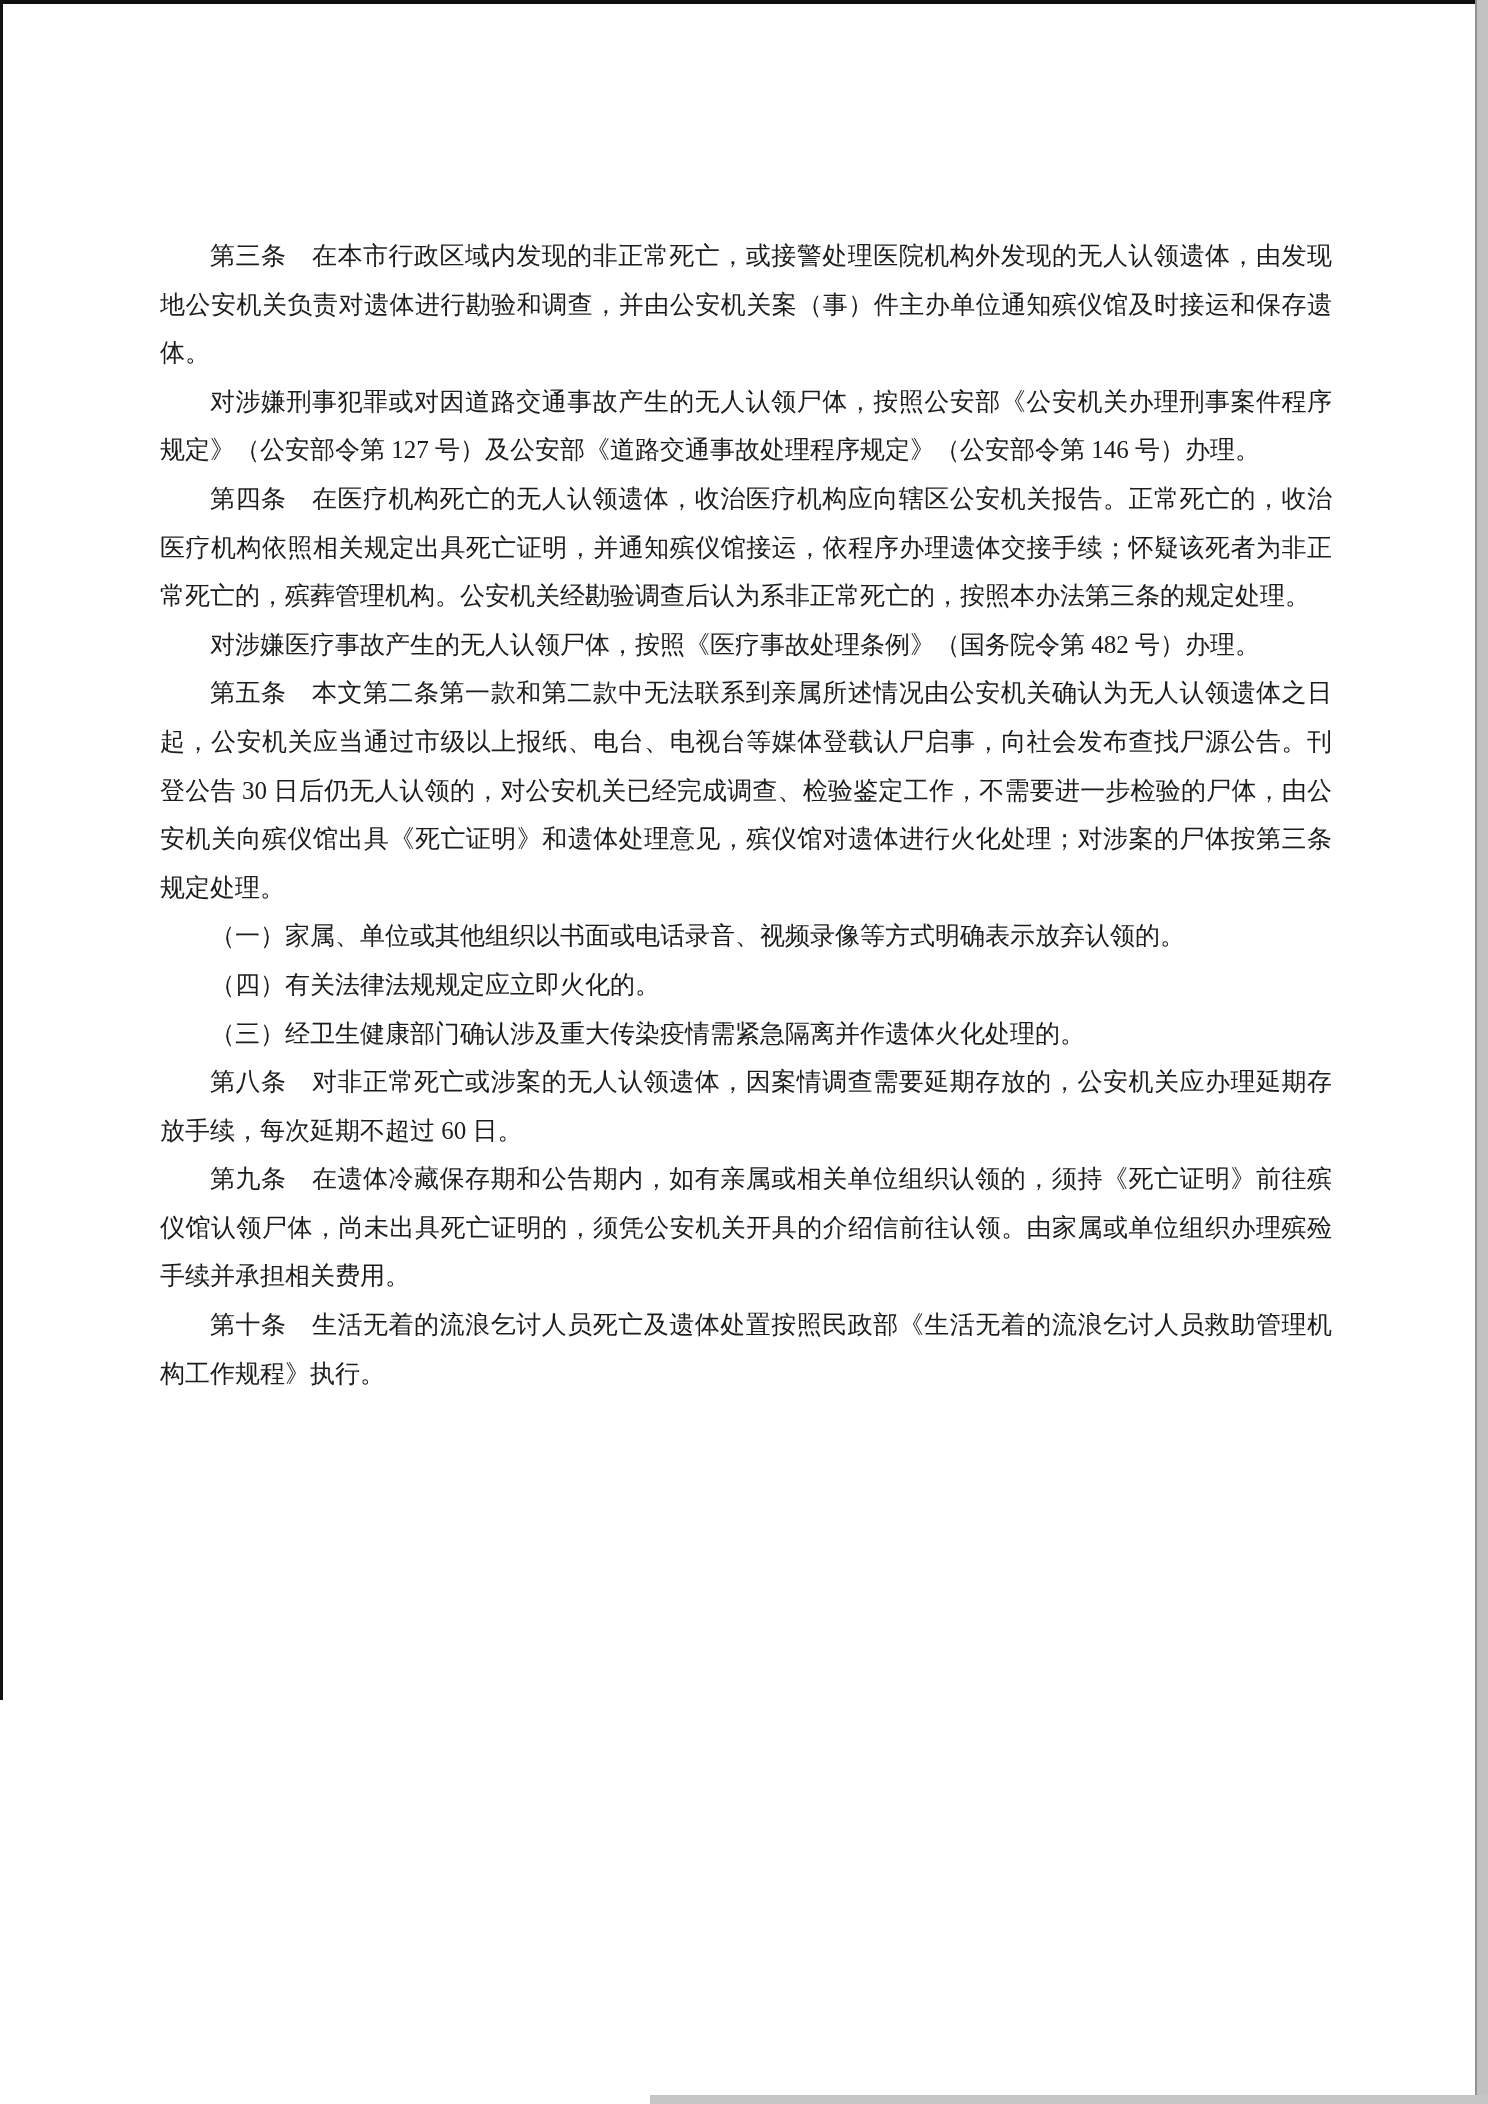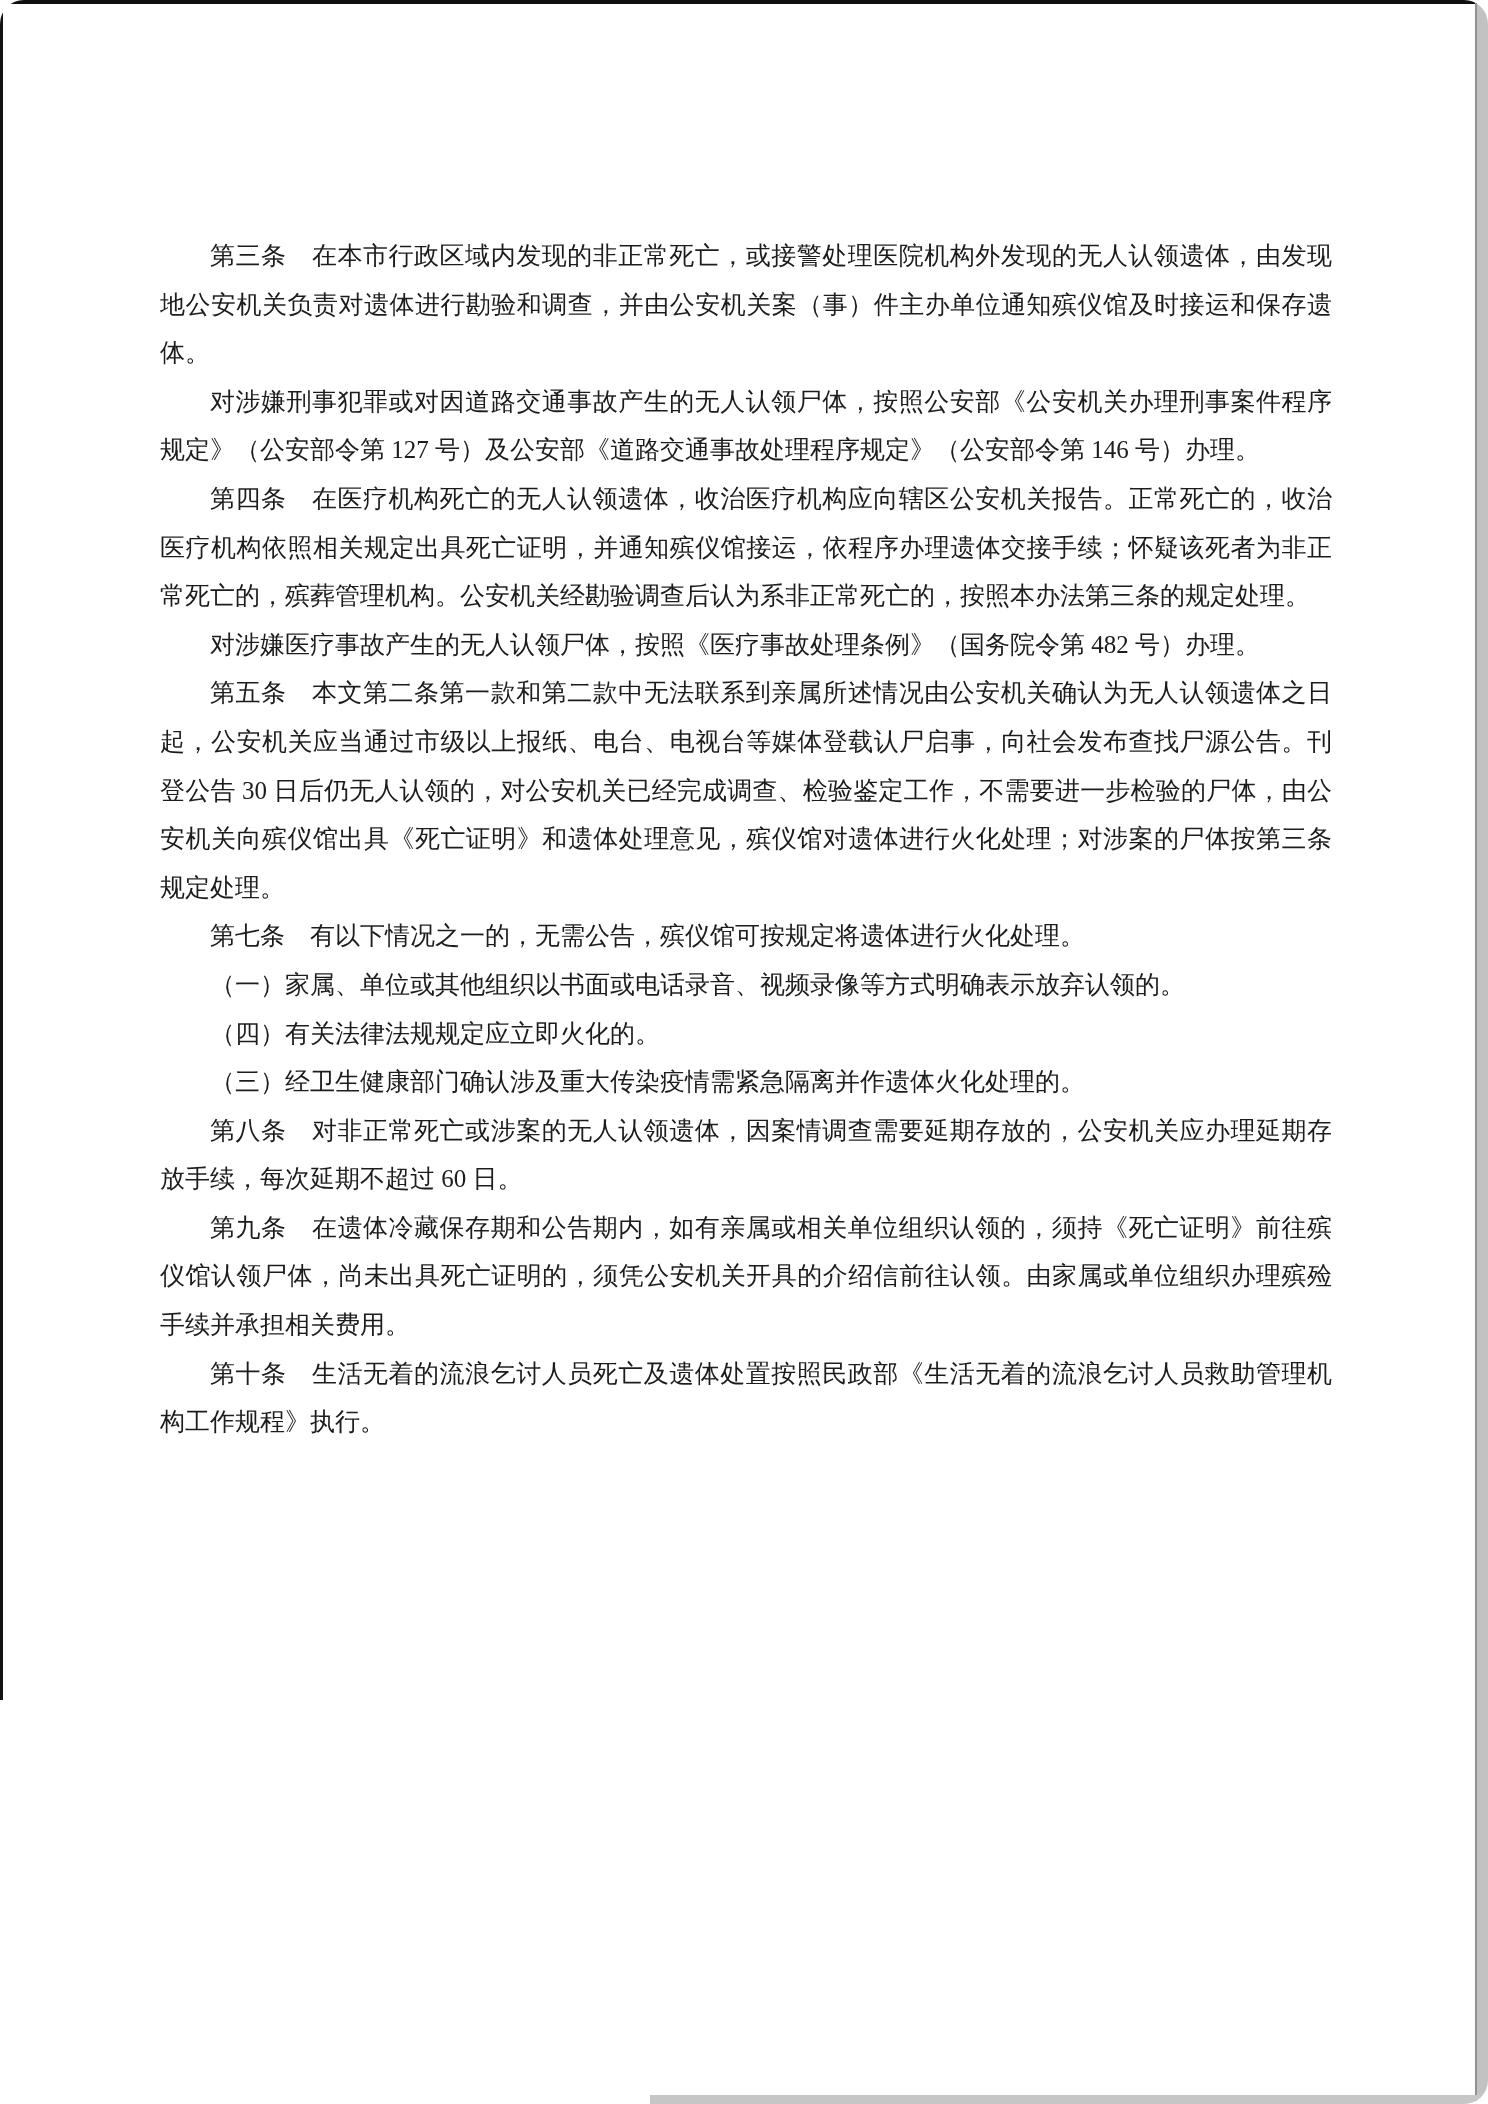--- a/index.html
+++ b/index.html
@@ -7,21 +7,20 @@
     padding: 0;
     background: #ffffff;
   }
   .page {
     position: relative;
     width: 1488px;
     height: 2104px;
     background: #ffffff;
     overflow: hidden;
     font-family: "Liberation Serif", "DejaVu Serif", serif;
-    border-radius: 24px;
   }
   
   .edge { position: absolute; }
   .edge-top {
     left: 0; top: 0; width: 1488px; height: 4px;
     background: #0f0f0f;
   }
   .edge-left {
     left: 0; top: 0; width: 3px; height: 1700px;
     background: #121212;
@@ -61,21 +60,20 @@
   <div class="edge edge-left"></div>
   <div class="edge edge-right"></div>
   <div class="edge edge-bottom"></div>
 
   <div class="text-block">
     <p>第三条　在本市行政区域内发现的非正常死亡，或接警处理医院机构外发现的无人认领遗体，由发现地公安机关负责对遗体进行勘验和调查，并由公安机关案（事）件主办单位通知殡仪馆及时接运和保存遗体。</p>
     <p>对涉嫌刑事犯罪或对因道路交通事故产生的无人认领尸体，按照公安部《公安机关办理刑事案件程序规定》（公安部令第 127 号）及公安部《道路交通事故处理程序规定》（公安部令第 146 号）办理。</p>
     <p>第四条　在医疗机构死亡的无人认领遗体，收治医疗机构应向辖区公安机关报告。正常死亡的，收治医疗机构依照相关规定出具死亡证明，并通知殡仪馆接运，依程序办理遗体交接手续；怀疑该死者为非正常死亡的，殡葬管理机构。公安机关经勘验调查后认为系非正常死亡的，按照本办法第三条的规定处理。</p>
     <p>对涉嫌医疗事故产生的无人认领尸体，按照《医疗事故处理条例》（国务院令第 482 号）办理。</p>
     <p>第五条　本文第二条第一款和第二款中无法联系到亲属所述情况由公安机关确认为无人认领遗体之日起，公安机关应当通过市级以上报纸、电台、电视台等媒体登载认尸启事，向社会发布查找尸源公告。刊登公告 30 日后仍无人认领的，对公安机关已经完成调查、检验鉴定工作，不需要进一步检验的尸体，由公安机关向殡仪馆出具《死亡证明》和遗体处理意见，殡仪馆对遗体进行火化处理；对涉案的尸体按第三条规定处理。</p>
-    <p>第七条　有以下情况之一的，无需公告，殡仪馆可按规定将遗体进行火化处理。</p>
     <p>（一）家属、单位或其他组织以书面或电话录音、视频录像等方式明确表示放弃认领的。</p>
     <p>（四）有关法律法规规定应立即火化的。</p>
     <p>（三）经卫生健康部门确认涉及重大传染疫情需紧急隔离并作遗体火化处理的。</p>
     <p>第八条　对非正常死亡或涉案的无人认领遗体，因案情调查需要延期存放的，公安机关应办理延期存放手续，每次延期不超过 60 日。</p>
     <p>第九条　在遗体冷藏保存期和公告期内，如有亲属或相关单位组织认领的，须持《死亡证明》前往殡仪馆认领尸体，尚未出具死亡证明的，须凭公安机关开具的介绍信前往认领。由家属或单位组织办理殡殓手续并承担相关费用。</p>
     <p>第十条　生活无着的流浪乞讨人员死亡及遗体处置按照民政部《生活无着的流浪乞讨人员救助管理机构工作规程》执行。</p>
   </div>
 </div>
 
 </body></html>

